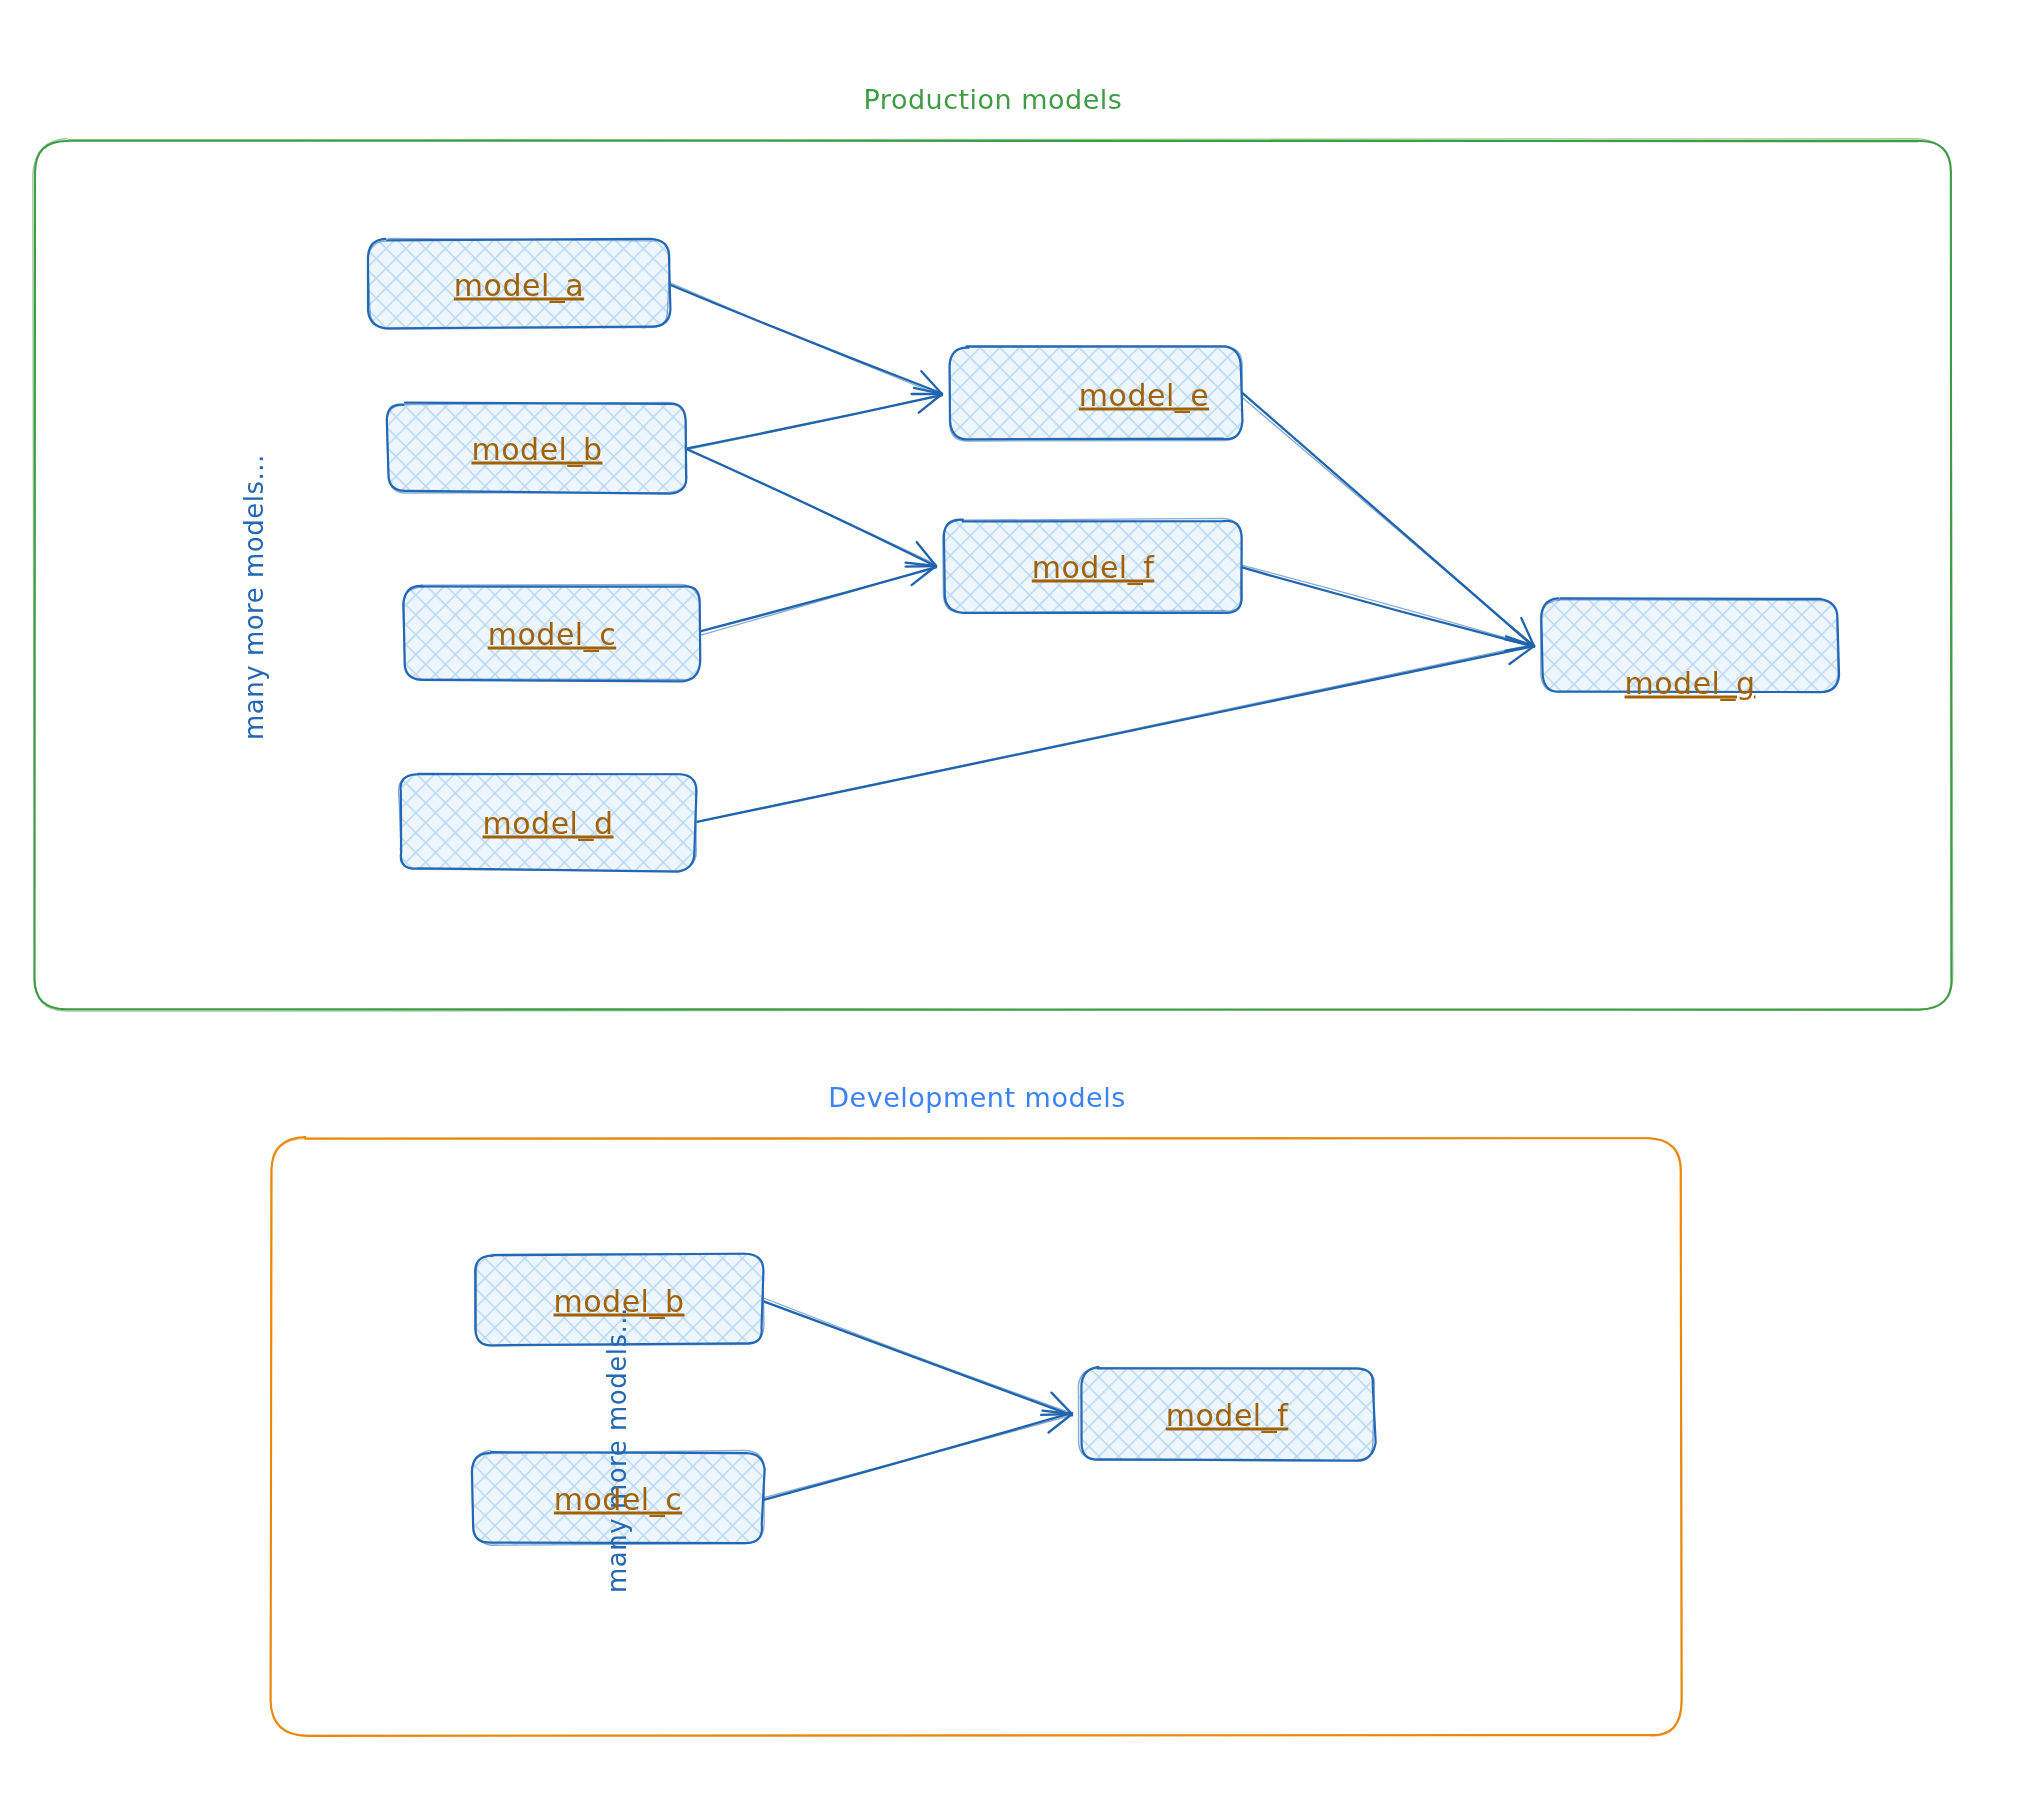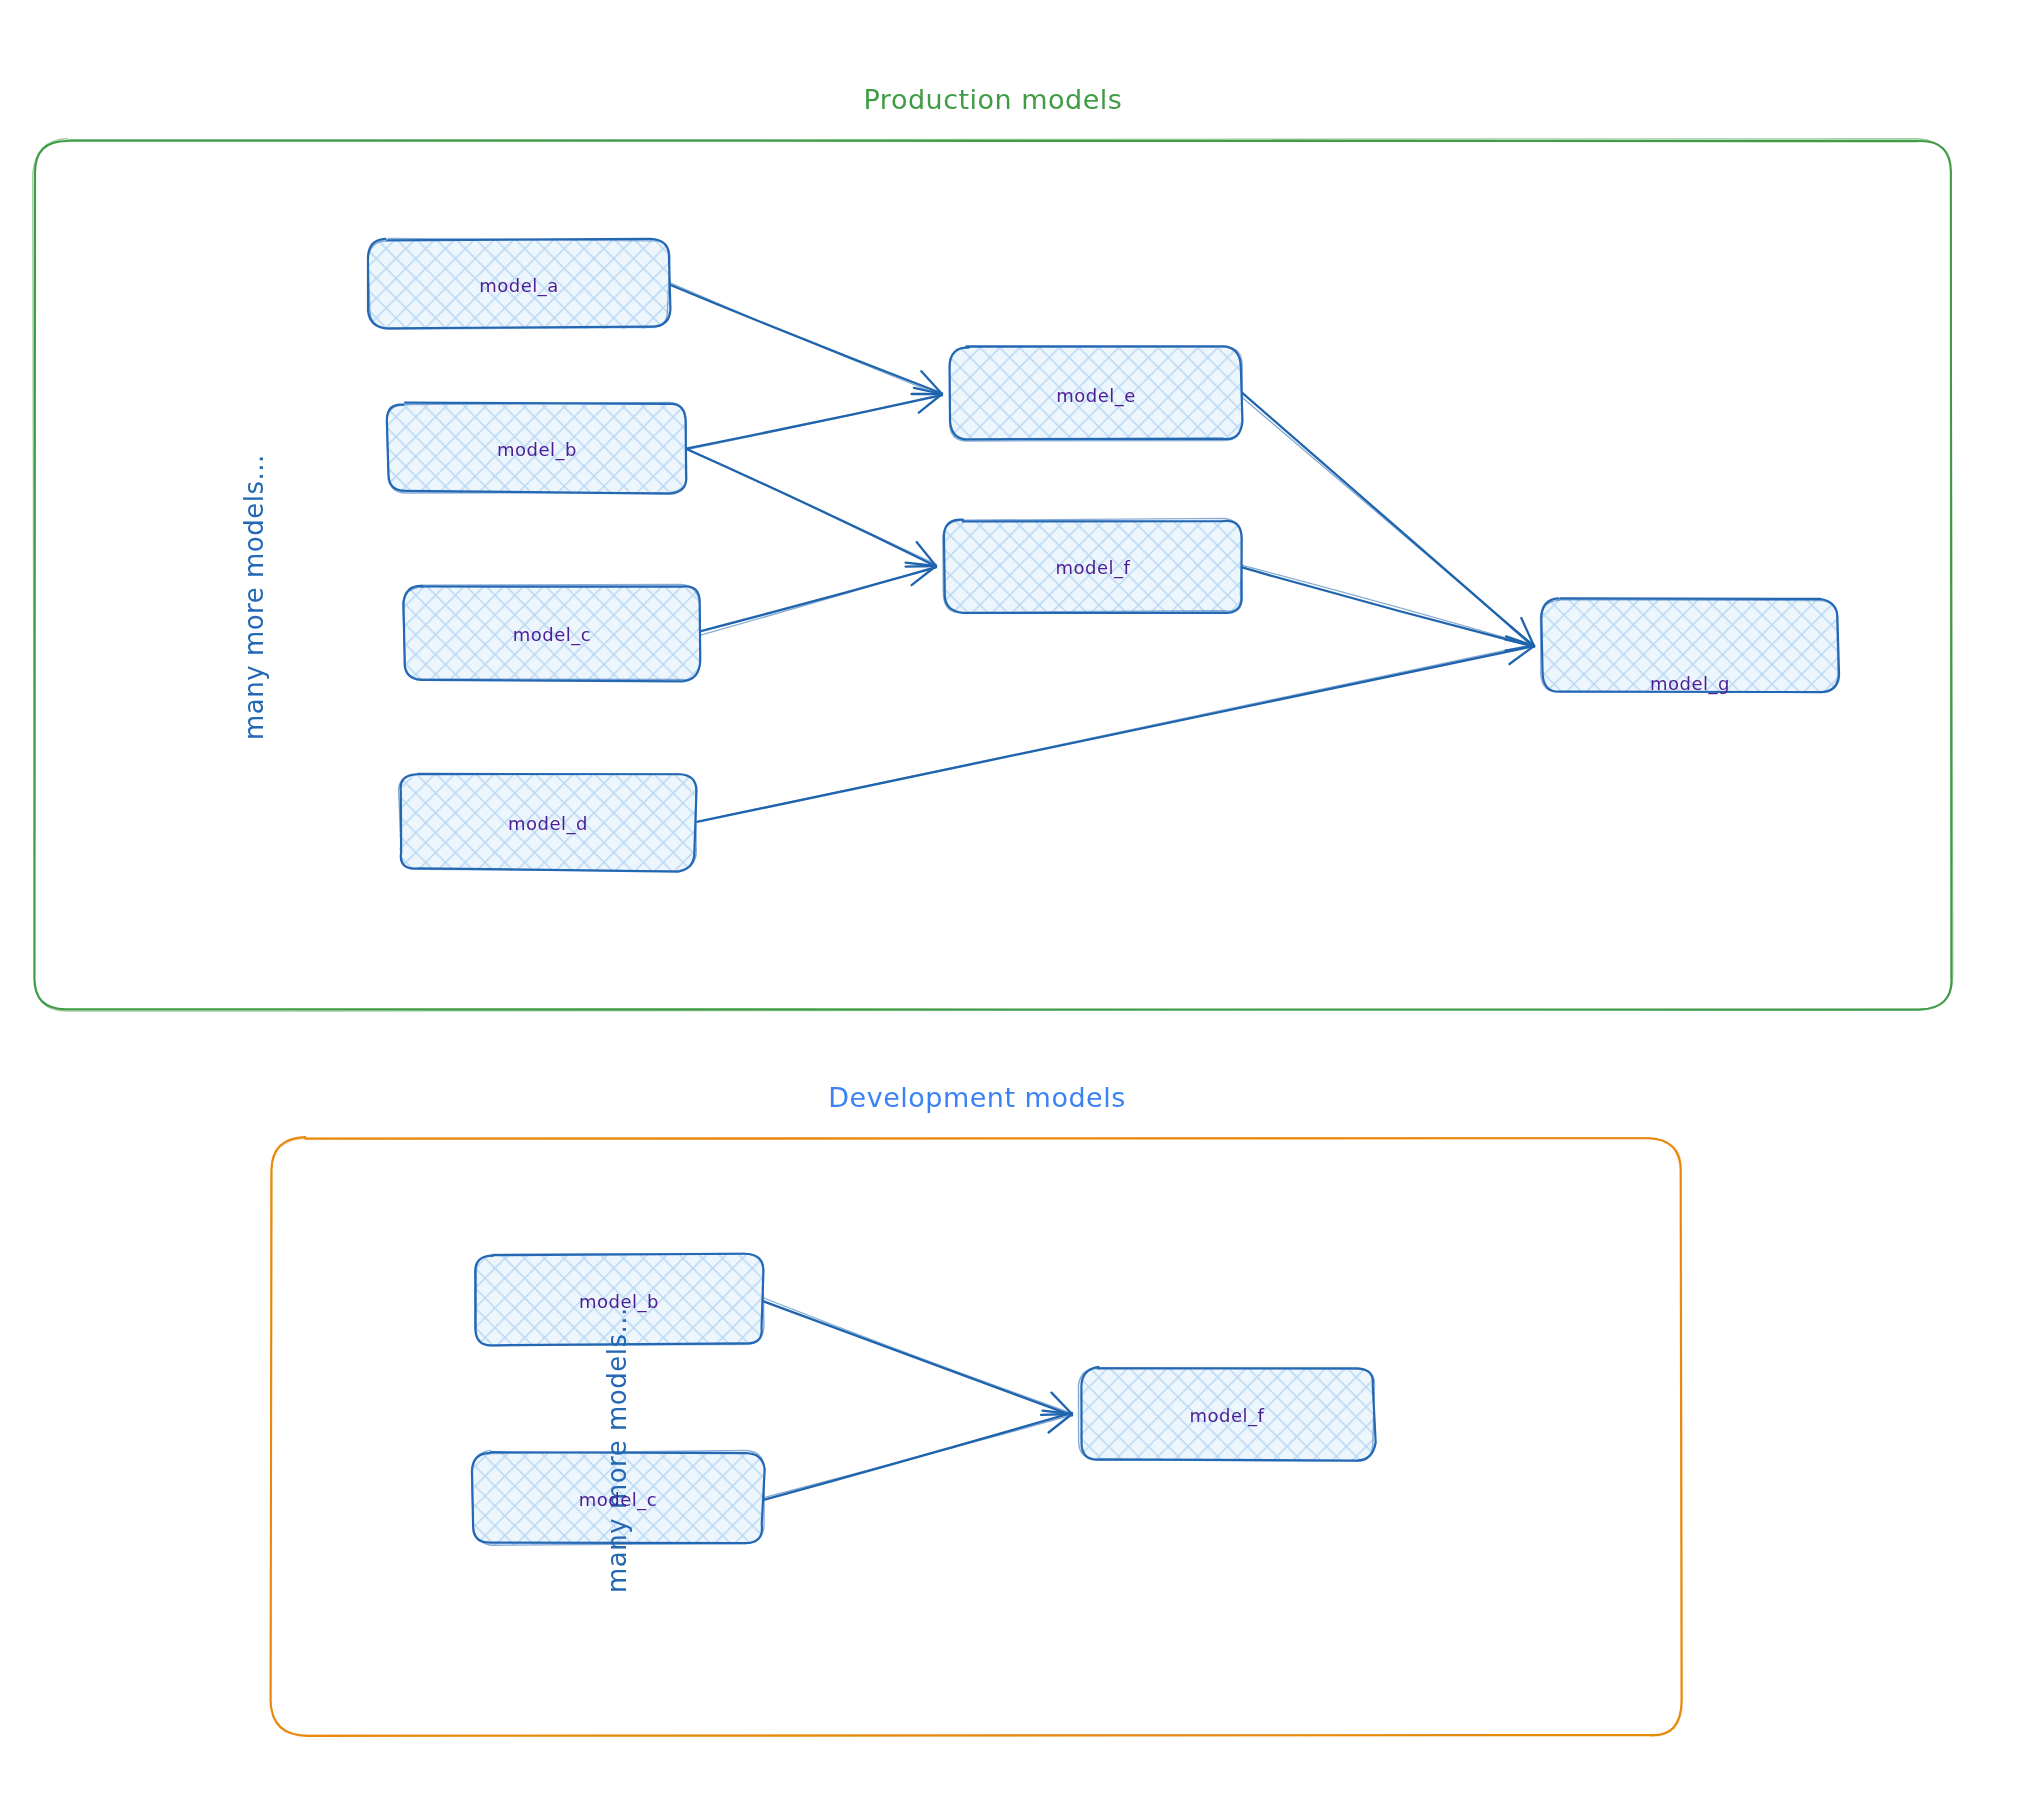--- a/index.html
+++ b/index.html
@@ -8,21 +8,21 @@
        overflow:hidden;}
   #stage{position:absolute;inset:0;width:1846px;height:1818px;}
   svg.layer{position:absolute;left:0;top:0;width:2024px;height:1818px;overflow:visible;}
   .grp-title{position:absolute;transform:translateX(-50%);
              font-size:27px;letter-spacing:0.5px;white-space:nowrap;}
   .grp-title.prod{color:#3f9c45;}
   .grp-title.dev{color:#e8890c;}
   .vlabel{position:absolute;color:#2468b4;font-size:26px;white-space:nowrap;
           transform-origin:0 0;transform:rotate(-90deg);letter-spacing:.5px;}
   .node-label{position:absolute;transform:translate(-50%,-50%);
-              color:#4c1d95;font-size:18px;white-space:nowrap;letter-spacing:.5px;}
+              color:#a16207;font-size:30px;white-space:nowrap;letter-spacing:.5px;text-decoration:underline;}
 </style>
 </head>
 <body>
 
 <div id="stage">
   <svg class="layer" id="svg-layer" viewBox="0 0 2024 1818">
     <defs>
       <pattern id="hatch" width="14" height="14" patternUnits="userSpaceOnUse" patternTransform="rotate(45)">
         <rect width="14" height="14" fill="#eef6fd"></rect>
         <line x1="0" y1="0" x2="0" y2="14" stroke="#b9d8f4" stroke-width="3"></line>
@@ -150,20 +150,20 @@
   </svg>
   <div id="labels-layer">
       <div class="grp-title prod" style="left: 993px; top: 84px; color: rgb(63, 156, 69);">Production models</div>
       <div class="vlabel" style="left: 239px; top: 740px; color: rgb(36, 104, 180);">many more models...</div>
       <div class="grp-title dev" style="left: 977px; top: 1082px; color: #3b82f6;">Development models</div>
       <div class="vlabel" style="left: 602px; top: 1593px; color: rgb(36, 104, 180);">many more models...</div>
       <div class="node-label" style="left: 519px; top: 285px;">model_a</div>
       <div class="node-label" style="left: 537px; top: 449px;">model_b</div>
       <div class="node-label" style="left: 552px; top: 634px;">model_c</div>
       <div class="node-label" style="left: 548px; top: 823px;">model_d</div>
-      <div class="node-label" style="left: 1096px; top: 395px;">model_e</div>
+      <div class="node-label" style="left: 1144px; top: 395px;">model_e</div>
       <div class="node-label" style="left: 1093px; top: 567px;">model_f</div>
       <div class="node-label" style="left: 1690px; top: 683px;">model_g</div>
       <div class="node-label" style="left: 619px; top: 1301px;">model_b</div>
       <div class="node-label" style="left: 618px; top: 1499px;">model_c</div>
       <div class="node-label" style="left: 1227px; top: 1415px;">model_f</div>
     </div>
 </div>
 
 </body></html>

